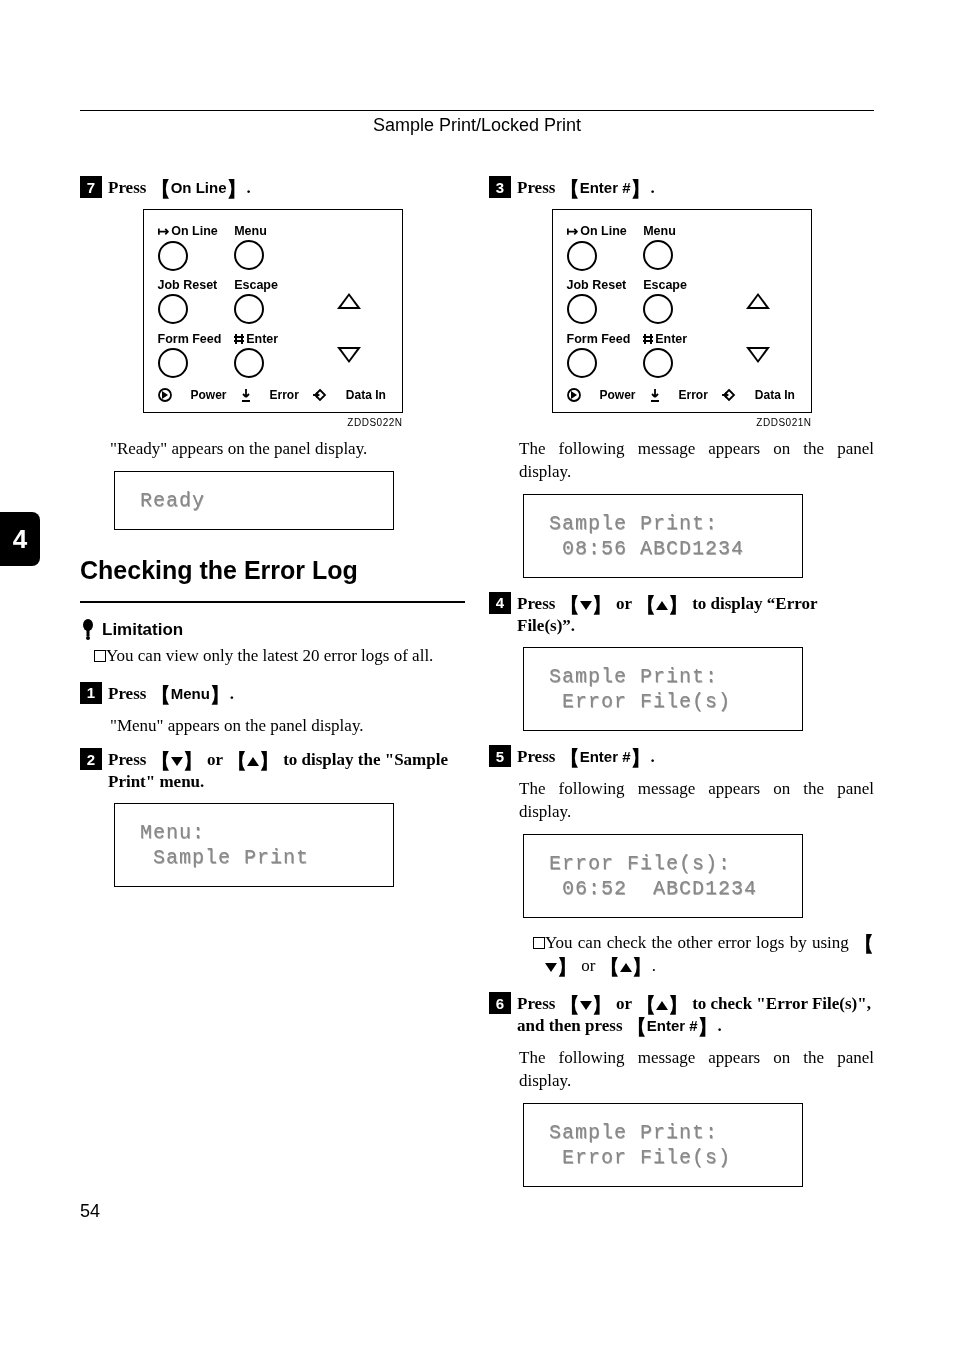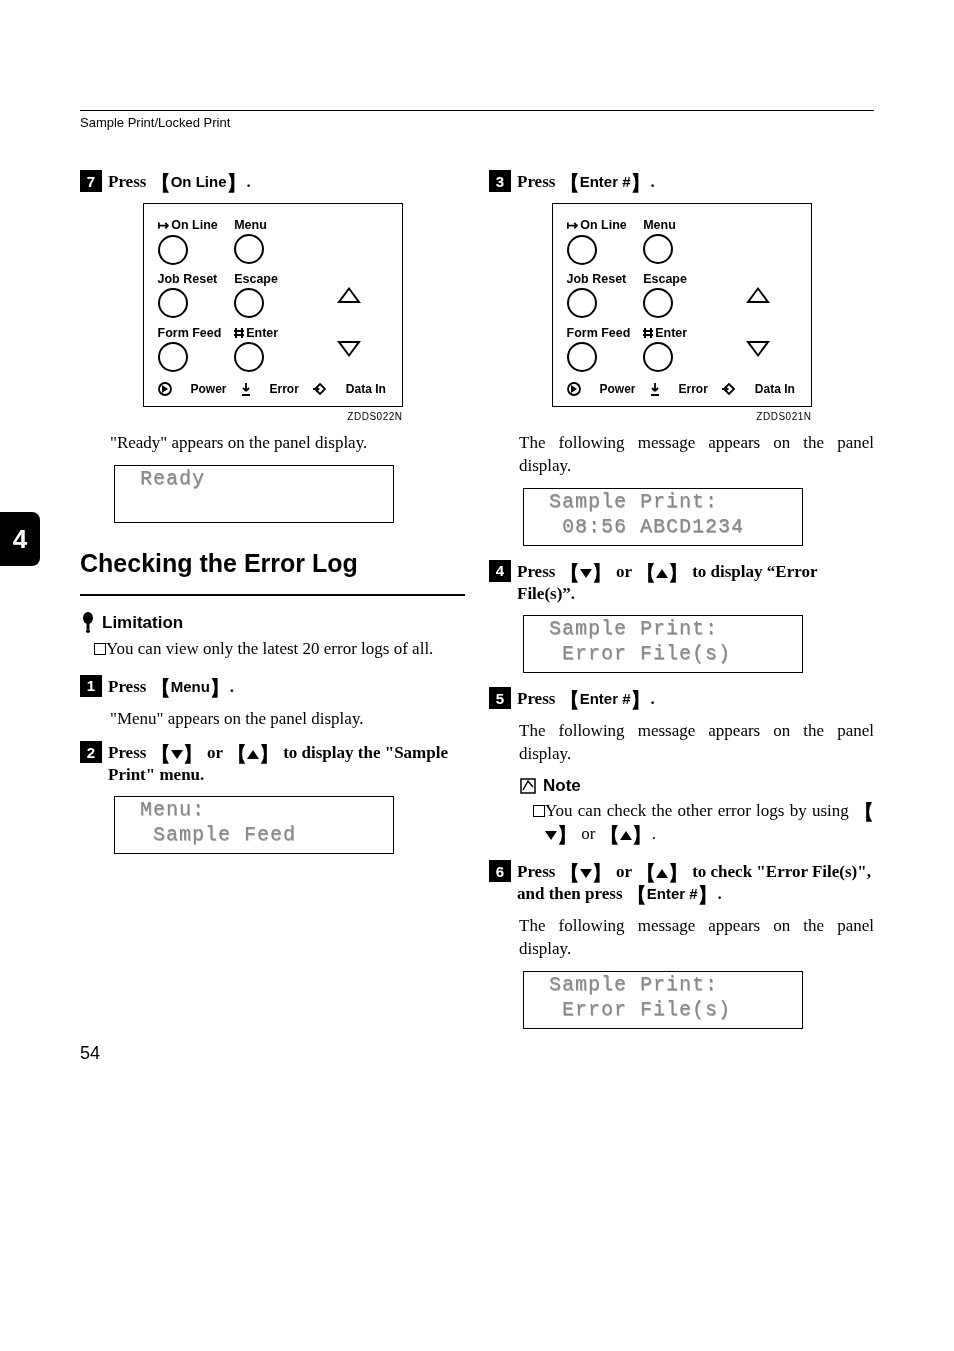--- a/index.html
+++ b/index.html
@@ -14,22 +14,23 @@
     padding: 110px 80px 60px 80px;
     box-sizing: border-box;
   }
   .header-rule {
     border: none;
     border-top: 1px solid #000;
     margin: 0 0 4px 0;
   }
   .header-text {
     font-family: Arial, Helvetica, sans-serif;
-    font-size: 13px;
+    font-size: 18px;
     margin-bottom: 40px;
+    text-align: center;
   }
   .columns {
     display: flex;
     gap: 24px;
   }
   .col {
     flex: 1;
     min-width: 0;
   }
   .step {
@@ -150,21 +151,21 @@
   .body-text {
     font-size: 17px;
     line-height: 1.35;
     margin: 6px 0 10px 30px;
     text-align: justify;
   }
   .lcd {
     border: 1.5px solid #000;
     width: 280px;
     margin: 8px 0 14px 34px;
-    padding: 0 12px;
+    padding: 16px 12px;
     font-family: 'Courier New', monospace;
     font-size: 20px;
     line-height: 1.25;
     letter-spacing: 1px;
     color: #888;
     text-shadow: 0.5px 0.5px 0 #aaa;
     box-sizing: border-box;
     min-height: 58px;
     white-space: pre;
   }
@@ -365,21 +366,21 @@
       <div class="body-text">"Menu" appears on the panel display.</div>
 
       <div class="step">
         <div class="step-num">2</div>
         <div class="step-text">
           <span>Press </span><span class="bracket">【</span><span class="small-tri-down"></span><span class="bracket">】</span><span> or </span><span class="bracket">【</span><span class="small-tri-up"></span><span class="bracket">】</span><span> to display the "Sample Print" menu.</span>
         </div>
       </div>
 
       <div class="lcd"> Menu:
-  Sample Feed</div>
+  Sample Print</div>
 
     </div>
 
     <div class="col">
 
       <div class="step">
         <div class="step-num">3</div>
         <div class="step-text">
           <span>Press </span><span class="bracket">【</span><span class="key">Enter #</span><span class="bracket">】</span><span>.</span>
         </div>
@@ -473,28 +474,23 @@
       <div class="lcd"> Sample Print:
   Error File(s)</div>
 
       <div class="step">
         <div class="step-num">5</div>
         <div class="step-text">
           <span>Press </span><span class="bracket">【</span><span class="key">Enter #</span><span class="bracket">】</span><span>.</span>
         </div>
       </div>
       <div class="body-text">The following message appears on the panel display.</div>
-
-      <div class="note-row" style="margin-left:30px">
-        <svg class="icon" width="18" height="18" viewBox="0 0 18 18">
-            <path d="M2 2 L16 2 L16 16 L2 16 Z" fill="none" stroke="#000" stroke-width="1.5"></path>
-            <path d="M4 13 L9 4 L14 10" fill="none" stroke="#000" stroke-width="1.5"></path>
-          </svg>
-        <span>Note</span>
-      </div>
+      <div class="lcd"> Error File(s):
+  06:52  ABCD1234</div>
+
       <div class="bullet-list" style="margin-left:44px">
         <div class="bullet-item">
           <div class="square-bullet"></div>
           <div>
             <span>You can check the other error logs by using </span><span class="bracket">【</span><span class="small-tri-down"></span><span class="bracket">】</span><span> or </span><span class="bracket">【</span><span class="small-tri-up"></span><span class="bracket">】</span><span>.</span>
           </div>
         </div>
       </div>
 
       <div class="step">

